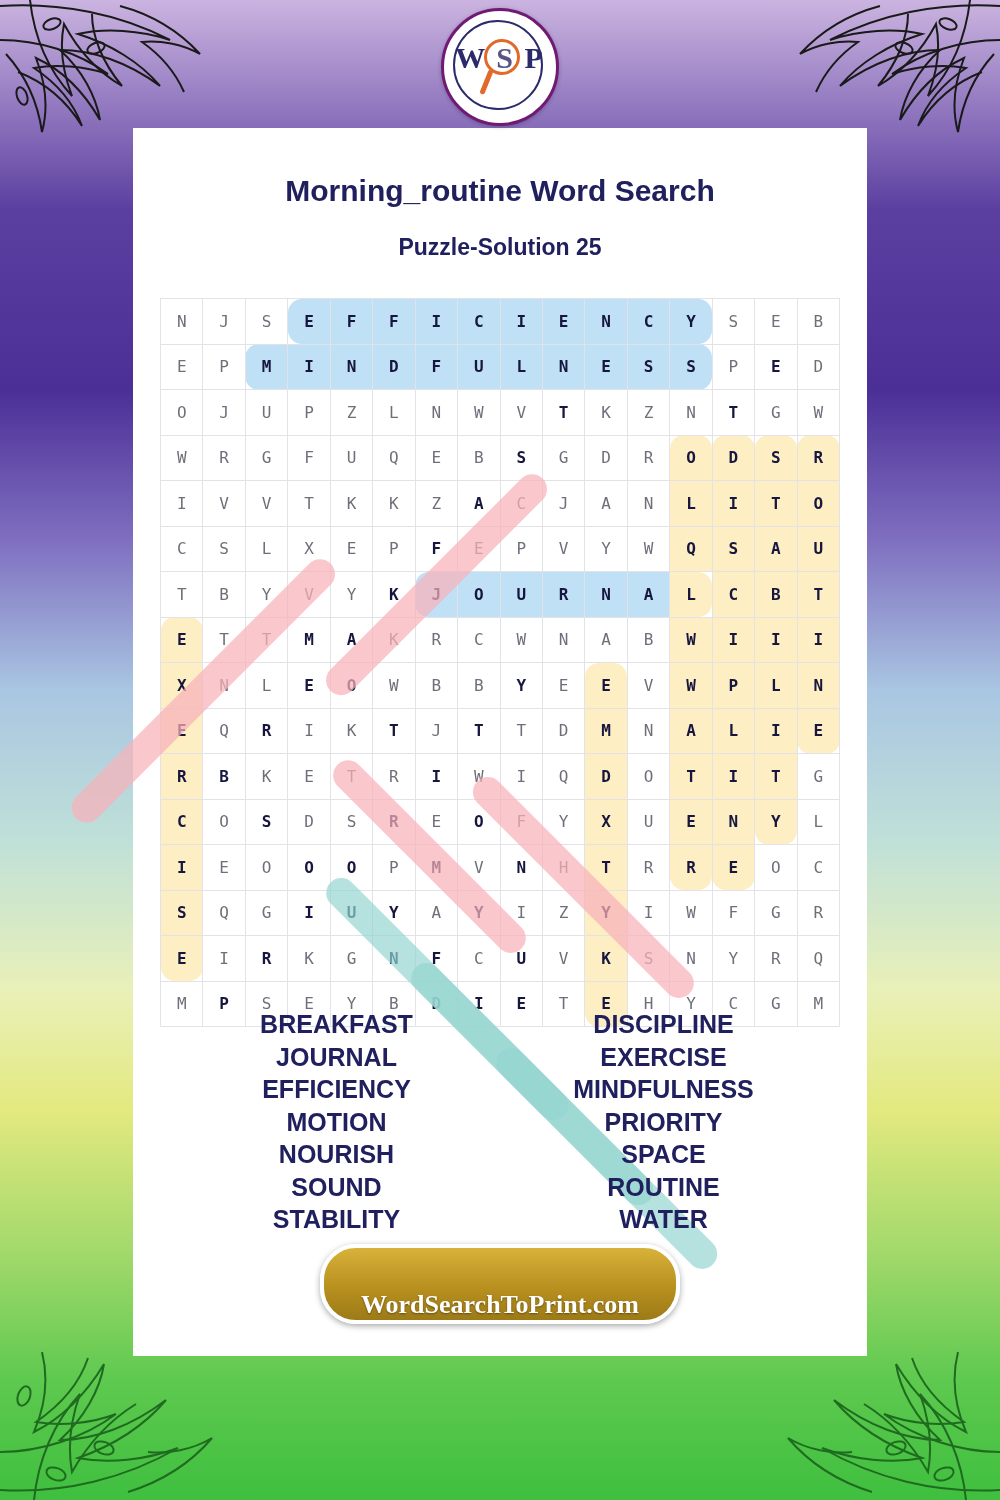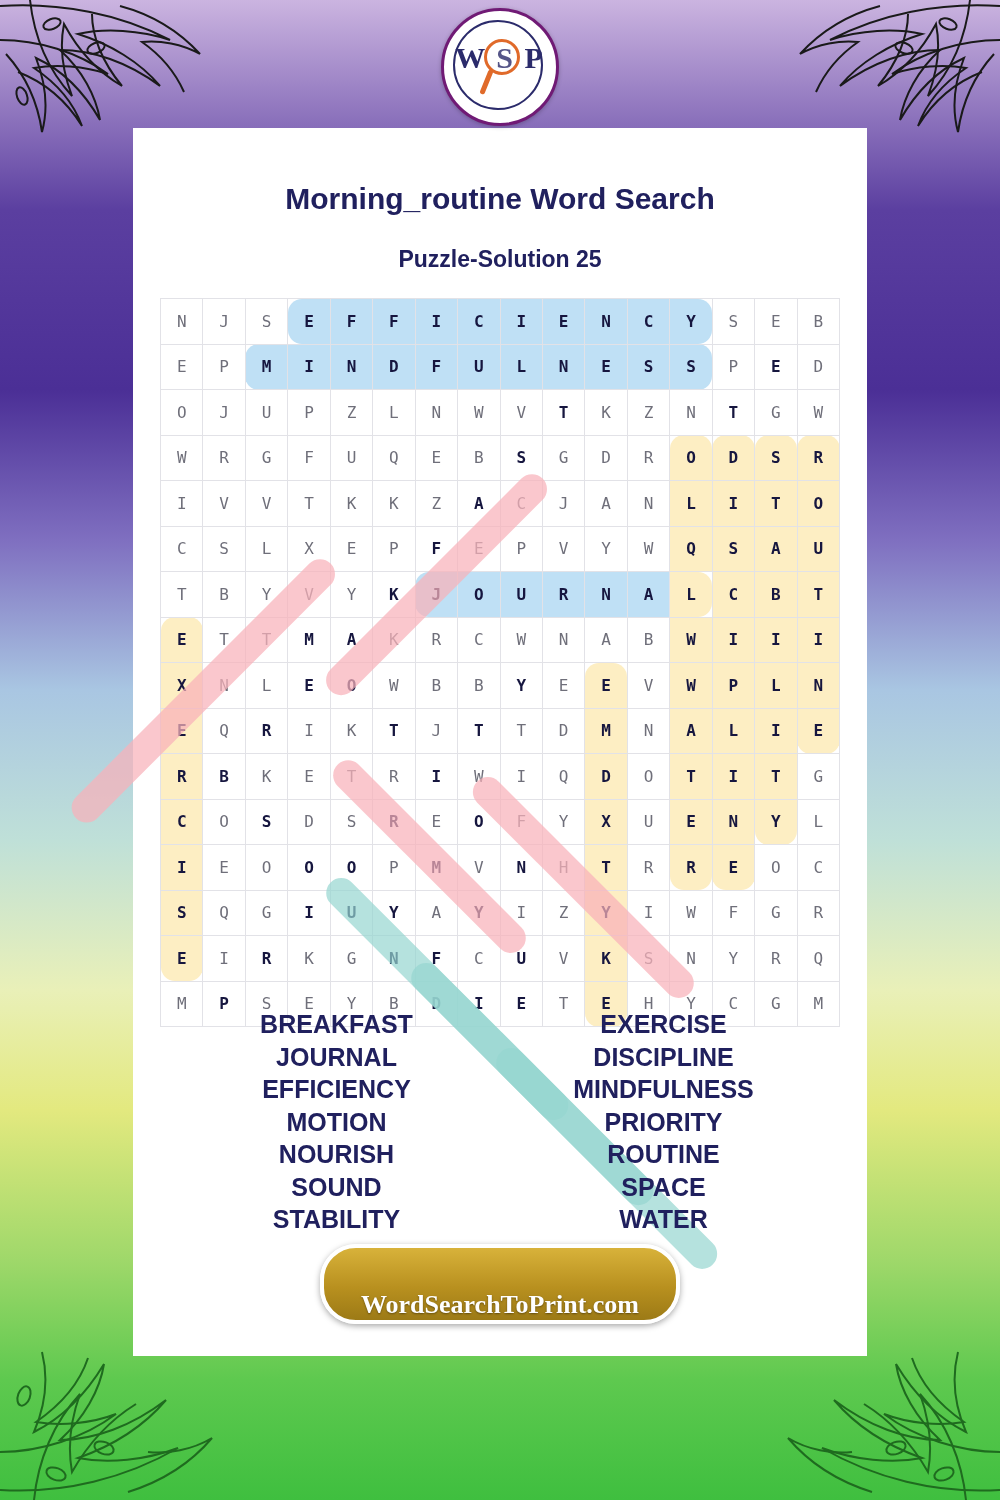--- a/index.html
+++ b/index.html
@@ -49,21 +49,21 @@
   .logo .lens{
     position:absolute;left:40px;top:28px;width:30px;height:30px;border-radius:50%;
     border:3px solid #e06a2a;background:rgba(255,255,255,.2);
   }
   .logo .handle{
     position:absolute;left:40px;top:58px;width:5px;height:26px;background:#e06a2a;
     transform:rotate(22deg);border-radius:3px;
   }
 
   h1.title{
-    margin:16px;padding-top:38px;text-align:center;
+    margin:8px;padding-top:38px;text-align:center;
     font-size:30px;color:#20205e;font-weight:bold;
   }
   h2.subtitle{
     margin:12px;padding-top:14px;text-align:center;
     font-size:23px;color:#20205e;font-weight:bold;
   }
 
   .grid-wrap{position:absolute;left:27px;top:170px;width:680px;}
   table.grid{border-collapse:collapse;width:680px;}
   table.grid td{
@@ -480,26 +480,26 @@
     <div class="wcol" id="words-left">
         <div>BREAKFAST</div>
         <div>JOURNAL</div>
         <div>EFFICIENCY</div>
         <div>MOTION</div>
         <div>NOURISH</div>
         <div>SOUND</div>
         <div>STABILITY</div>
       </div>
     <div class="wcol" id="words-right">
+        <div>DISCIPLINE</div>
         <div>EXERCISE</div>
-        <div>DISCIPLINE</div>
         <div>MINDFULNESS</div>
         <div>PRIORITY</div>
+        <div>SPACE</div>
         <div>ROUTINE</div>
-        <div>SPACE</div>
         <div>WATER</div>
       </div>
   </div>
 
   <div class="footer">
     <span>WordSearchToPrint.com</span>
   </div>
 </div>
 
 </body></html>

